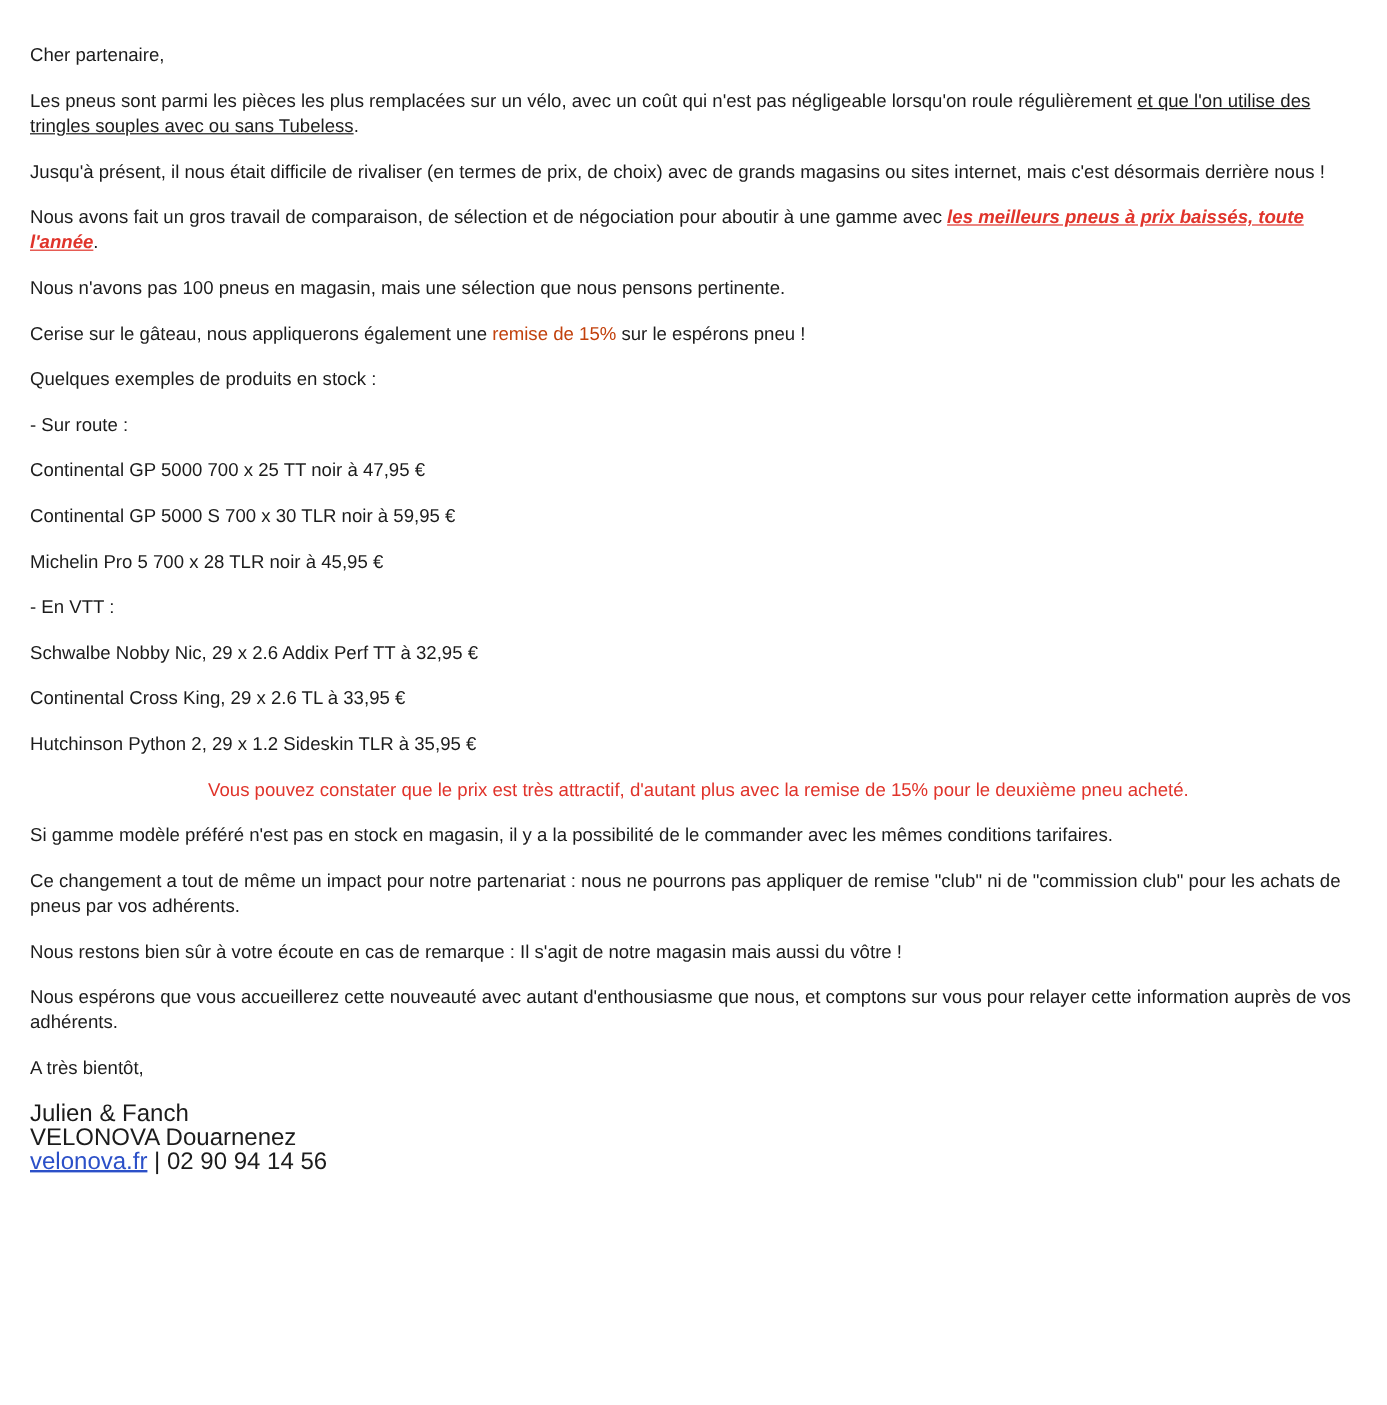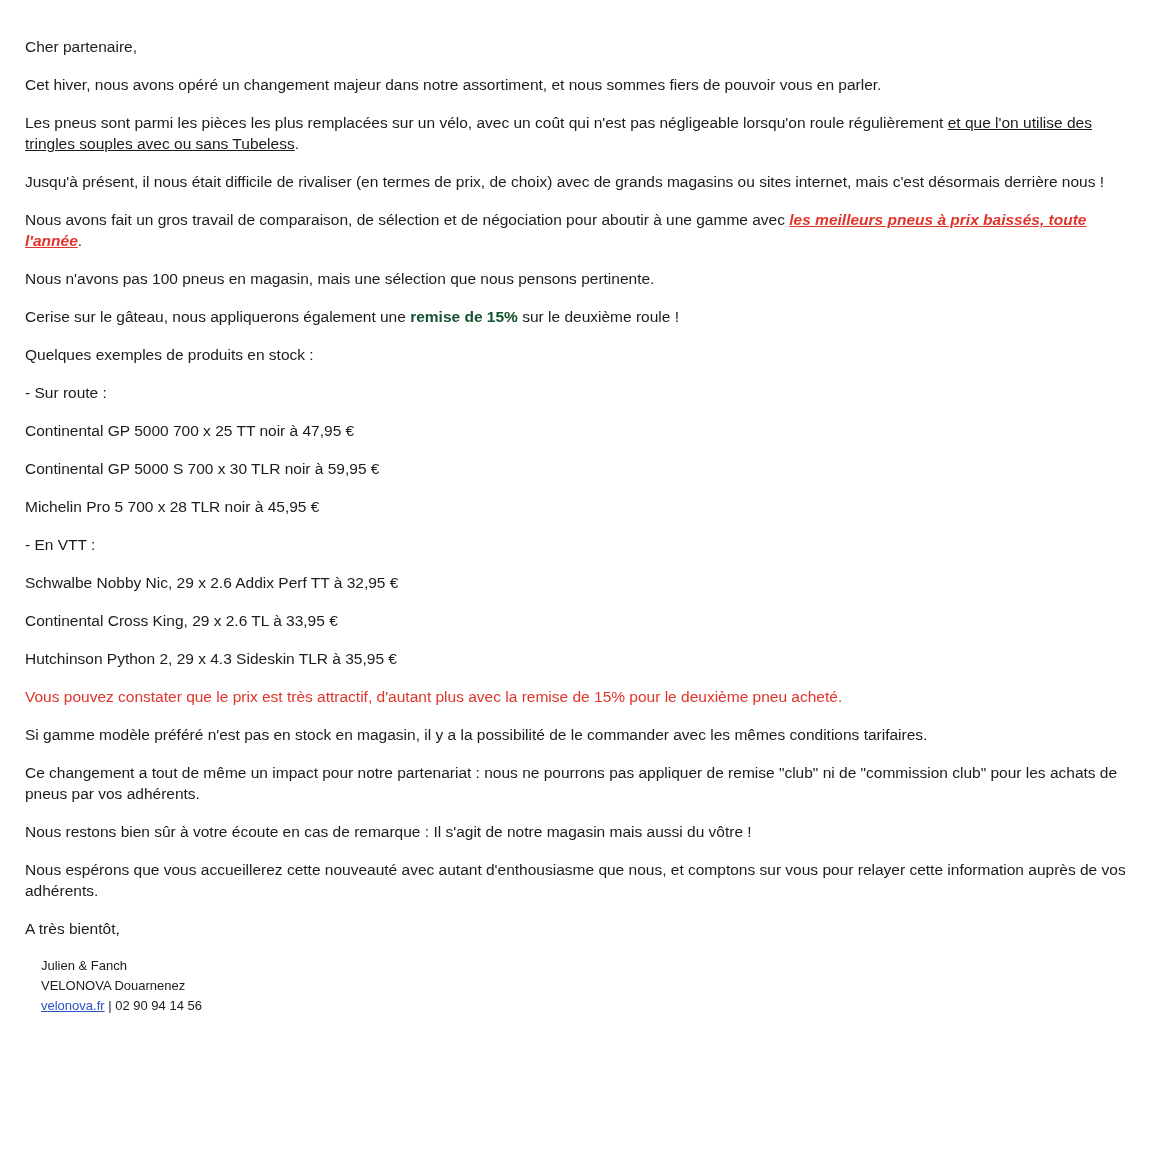--- a/index.html
+++ b/index.html
@@ -23,78 +23,78 @@
     margin: 0 0 17px 0;
     font-size: 15.5px;
     line-height: 21px;
     letter-spacing: 0px;
     color: #1c1c1c;
   }
   .underline {
     text-decoration: underline;
   }
   .red-bold {
-    color: #14532d;
-    font-weight: bold;
+    color: #c2410c;
+    font-weight: normal;
   }
   .red-bi-underline {
     color: #e0342b;
     font-weight: bold;
     font-style: italic;
     text-decoration: underline;
   }
   .red-para {
     color: #e0342b;
+    text-align: center;
   }
   .signature {
-    margin: 16px;
-    font-size: 13px;
+    margin: 0;
+    font-size: 20px;
     line-height: 20px;
   }
   .signature .sig-line {
     display: block;
   }
   a.site-link {
     color: #2b50c8;
     cursor: pointer;
   }
 </style>
 </head>
 <body>
 
 <div class="letter">
 
   <p class="para">Cher partenaire,</p>
 
 
-  <p class="para">Cet hiver, nous avons opéré un changement majeur dans notre assortiment, et nous sommes fiers de pouvoir vous en parler.</p>
 
   <p class="para"><span>Les pneus sont parmi les pièces les plus remplacées sur un vélo, avec un coût qui n'est pas négligeable lorsqu'on roule régulièrement </span><span class="underline">et que l'on utilise des tringles souples avec ou sans Tubeless</span><span>.</span></p>
 
   <p class="para">Jusqu'à présent, il nous était difficile de rivaliser (en termes de prix, de choix) avec de grands magasins ou sites internet, mais c'est désormais derrière nous !</p>
 
   <p class="para"><span>Nous avons fait un gros travail de comparaison, de sélection et de négociation pour aboutir à une gamme avec </span><span class="red-bi-underline">les meilleurs pneus à prix baissés, toute l'année</span><span>.</span></p>
 
   <p class="para">Nous n'avons pas 100 pneus en magasin, mais une sélection que nous pensons pertinente.</p>
 
-  <p class="para"><span>Cerise sur le gâteau, nous appliquerons également une </span><span class="red-bold">remise de 15%</span><span> sur le deuxième roule !</span></p>
+  <p class="para"><span>Cerise sur le gâteau, nous appliquerons également une </span><span class="red-bold">remise de 15%</span><span> sur le espérons pneu !</span></p>
 
   <p class="para">Quelques exemples de produits en stock :</p>
 
   <p class="para">- Sur route :</p>
 
   <p class="para">Continental GP 5000 700 x 25 TT noir à 47,95 €</p>
   <p class="para">Continental GP 5000 S 700 x 30 TLR noir à 59,95 €</p>
   <p class="para">Michelin Pro 5 700 x 28 TLR noir à 45,95 €</p>
 
   <p class="para">- En VTT :</p>
 
   <p class="para">Schwalbe Nobby Nic, 29 x 2.6 Addix Perf TT à 32,95 €</p>
   <p class="para">Continental Cross King, 29 x 2.6 TL à 33,95 €</p>
-  <p class="para">Hutchinson Python 2, 29 x 4.3 Sideskin TLR à 35,95 €</p>
+  <p class="para">Hutchinson Python 2, 29 x 1.2 Sideskin TLR à 35,95 €</p>
 
   <p class="para red-para">Vous pouvez constater que le prix est très attractif, d'autant plus avec la remise de 15% pour le deuxième pneu acheté.</p>
 
   <p class="para">Si gamme modèle préféré n'est pas en stock en magasin, il y a la possibilité de le commander avec les mêmes conditions tarifaires.</p>
 
   <p class="para">Ce changement a tout de même un impact pour notre partenariat : nous ne pourrons pas appliquer de remise "club" ni de "commission club" pour les achats de pneus par vos adhérents.</p>
 
   <p class="para">Nous restons bien sûr à votre écoute en cas de remarque : Il s'agit de notre magasin mais aussi du vôtre !</p>
 
   <p class="para">Nous espérons que vous accueillerez cette nouveauté avec autant d'enthousiasme que nous, et comptons sur vous pour relayer cette information auprès de vos adhérents.</p>

